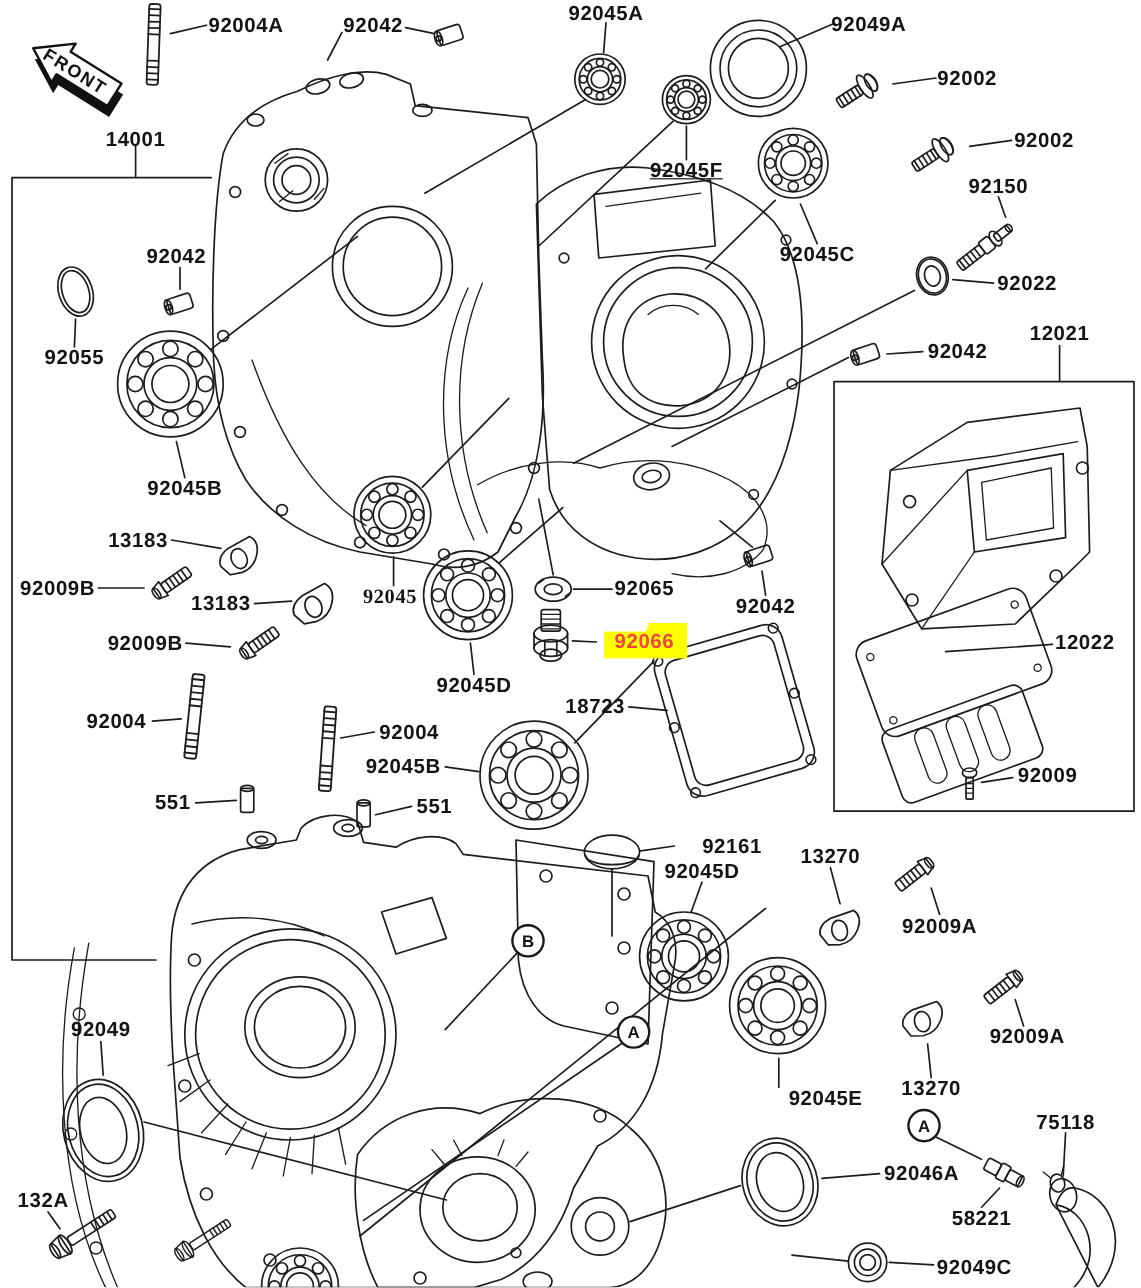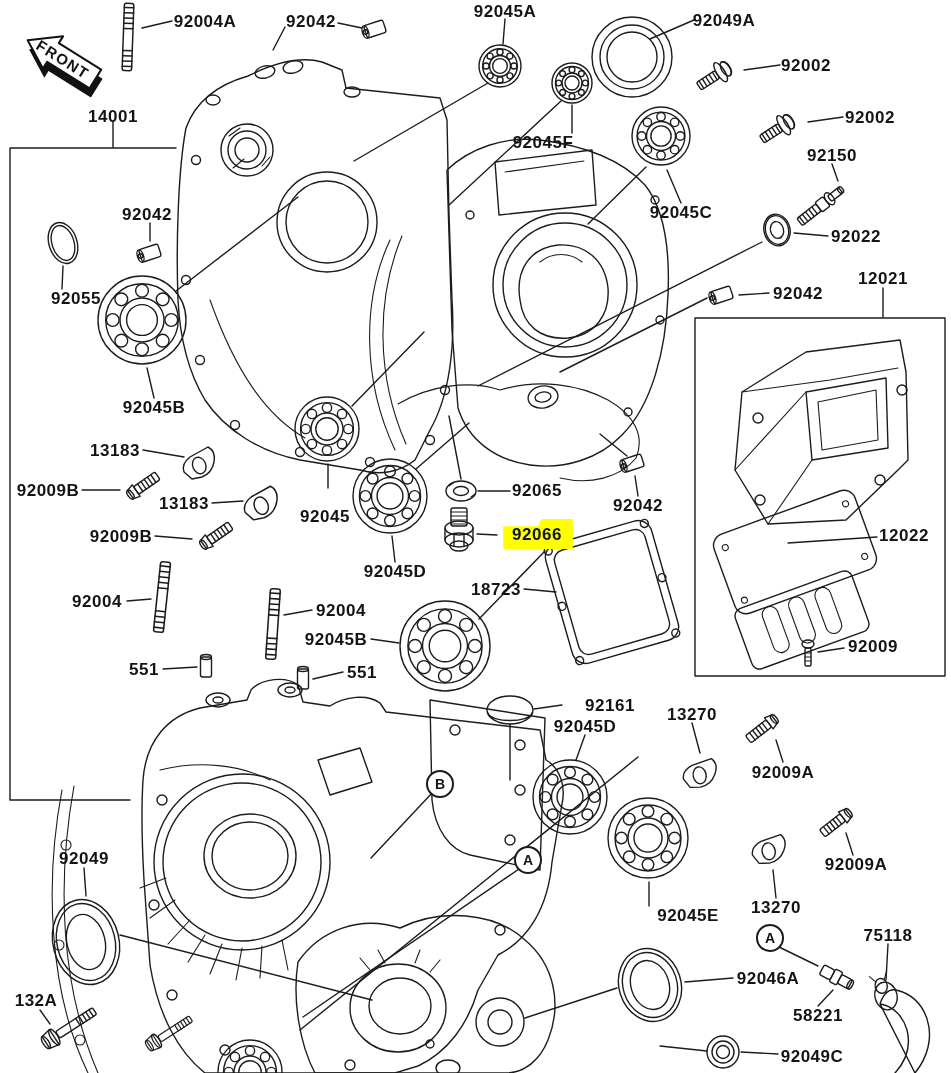--- a/index.html
+++ b/index.html
@@ -15,21 +15,21 @@
   #art .blk{fill:#111111;stroke:none;}
   #art .wht{fill:#ffffff;stroke:#111111;stroke-width:2;}
   #art .arrowtxt{fill:#111111;stroke:none;font-family:"Liberation Sans",sans-serif;
     font-weight:bold;font-size:15px;letter-spacing:1.5px;}
   .plabel{
     position:absolute;transform:translate(-50%,-50%);
     font-weight:bold;font-size:17px;letter-spacing:.5px;color:#141414;
     white-space:nowrap;line-height:1;z-index:3;
   }
   .plabel.hl{
-    background:#ffff00;color:#0f172a;padding:7px 11px 6px 9px;
+    background:#ffff00;color:#ef4444;padding:7px 11px 6px 9px;
     clip-path:polygon(0% 24%,50% 24%,55% 0%,100% 0%,100% 100%,0% 100%);
   }
   .badge{
     position:absolute;transform:translate(-50%,-50%);
     width:24px;height:24px;border:2px solid #1a1a1a;border-radius:50%;
     background:#fff;color:#141414;font-weight:bold;font-size:14px;
     display:flex;align-items:center;justify-content:center;z-index:3;
   }
 </style>
 </head>
@@ -388,32 +388,32 @@
 
 <div id="labels-layer">
       <div class="plabel" style="left: 205px; top: 21px;">92004A</div>
       <div class="plabel" style="left: 311px; top: 21px;">92042</div>
       <div class="plabel" style="left: 505px; top: 11px;">92045A</div>
       <div class="plabel" style="left: 724px; top: 20px;">92049A</div>
       <div class="plabel" style="left: 806px; top: 65px;">92002</div>
       <div class="plabel" style="left: 870px; top: 117px;">92002</div>
       <div class="plabel" style="left: 113px; top: 116px;">14001</div>
       <div class="plabel" style="left: 832px; top: 155px;">92150</div>
-      <div class="plabel" style="left: 543px; top: 142px;">92045F</div>
+      <div class="plabel" style="left: 572px; top: 142px; text-decoration: underline;">92045F</div>
       <div class="plabel" style="left: 681px; top: 212px;">92045C</div>
       <div class="plabel" style="left: 147px; top: 214px;">92042</div>
       <div class="plabel" style="left: 856px; top: 236px;">92022</div>
       <div class="plabel" style="left: 883px; top: 278px;">12021</div>
-      <div class="plabel" style="left: 76px; top: 298px;">92055</div>
+      <div class="plabel" style="left: 62px; top: 298px;">92055</div>
       <div class="plabel" style="left: 798px; top: 293px;">92042</div>
       <div class="plabel" style="left: 154px; top: 407px;">92045B</div>
       <div class="plabel" style="left: 115px; top: 450px;">13183</div>
       <div class="plabel" style="left: 48px; top: 490px;">92009B</div>
       <div class="plabel" style="left: 184px; top: 503px;">13183</div>
-      <div class="plabel" style="left: 325px; top: 516px;">92045</div>
+      <div class="plabel" style="left: 325px; top: 497px; font-family: Liberation Serif, serif;">92045</div>
       <div class="plabel" style="left: 537px; top: 490px;">92065</div>
       <div class="plabel" style="left: 638px; top: 505px;">92042</div>
       <div class="plabel" style="left: 121px; top: 536px;">92009B</div>
       <div class="plabel hl" style="left: 538px; top: 534px;">92066</div>
       <div class="plabel" style="left: 904px; top: 535px;">12022</div>
       <div class="plabel" style="left: 395px; top: 571px;">92045D</div>
       <div class="plabel" style="left: 496px; top: 589px;">18723</div>
       <div class="plabel" style="left: 97px; top: 601px;">92004</div>
       <div class="plabel" style="left: 341px; top: 610px;">92004</div>
       <div class="plabel" style="left: 336px; top: 639px;">92045B</div>

